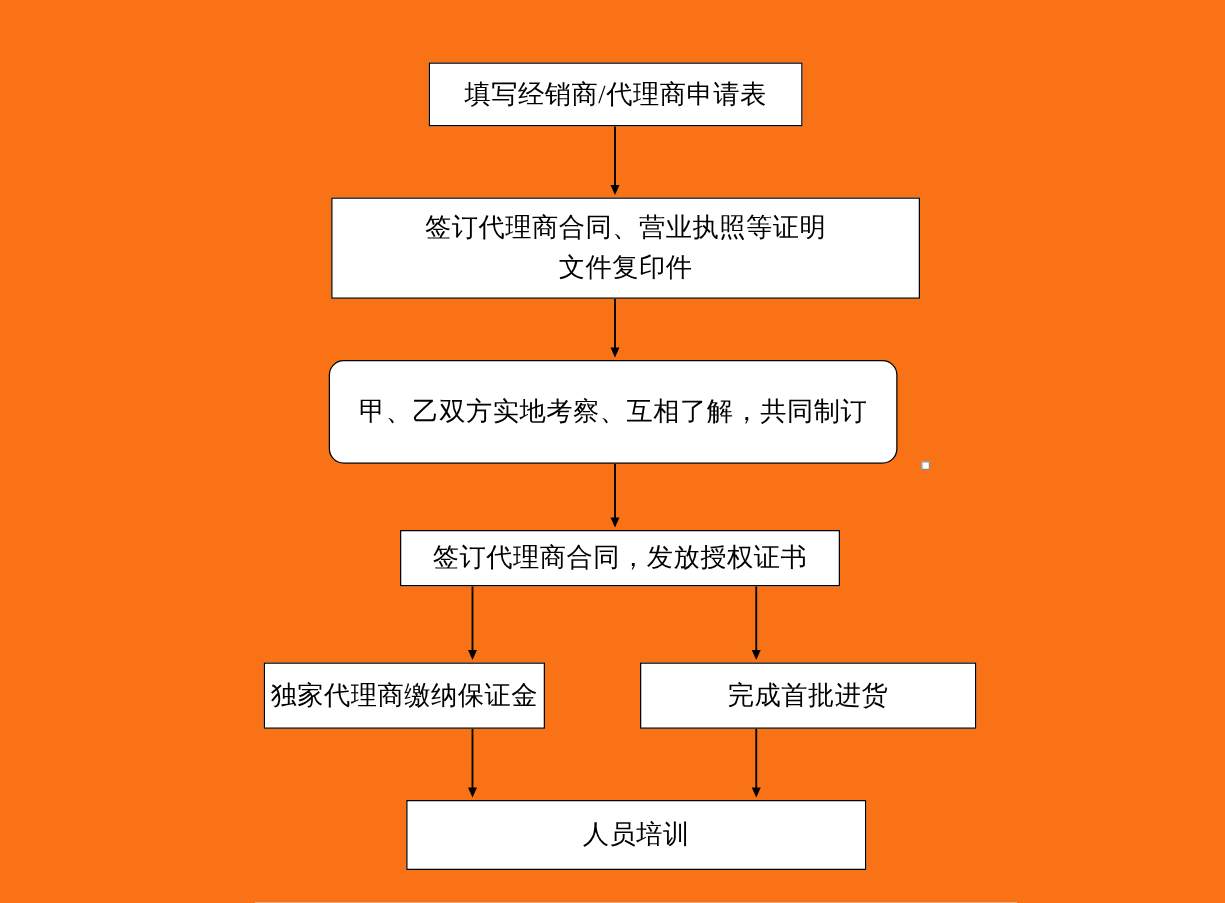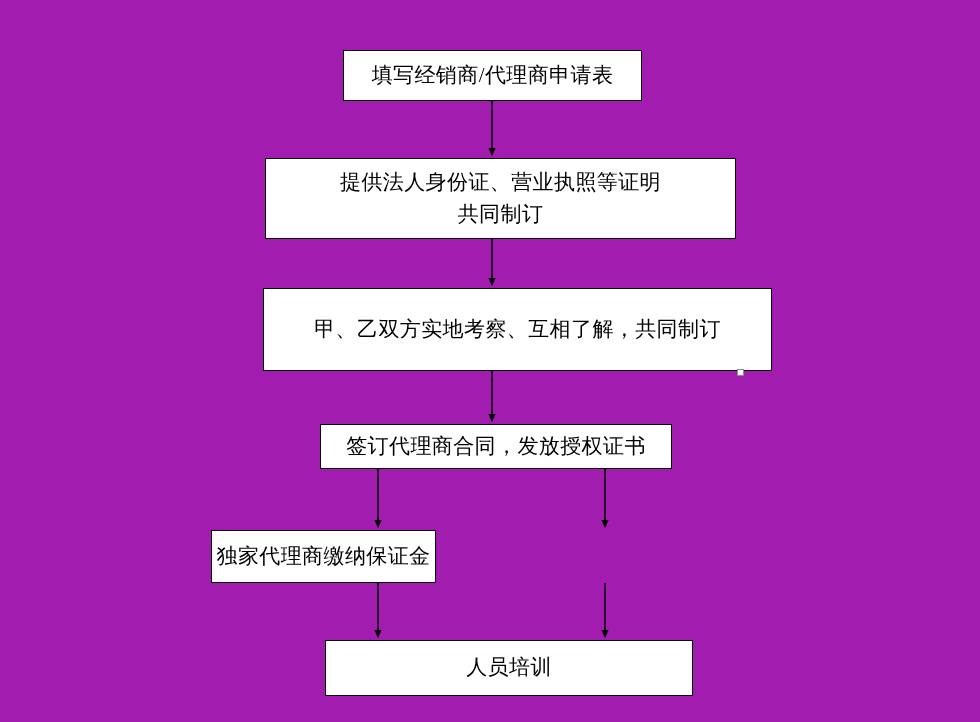--- a/index.html
+++ b/index.html
@@ -11,21 +11,21 @@
   body {
     width: 980px;
     height: 722px;
     font-family: "Liberation Serif", "DejaVu Serif", serif;
     overflow: hidden;
   }
   #flow-canvas {
     position: relative;
     width: 980px;
     height: 722px;
-    background: #a21caf;
+    background: #f97316;
   }
   #arrow-layer {
     position: absolute;
     left: 0;
     top: 0;
     width: 980px;
     height: 722px;
     pointer-events: none;
   }
   .node {
@@ -43,21 +43,21 @@
     line-height: 1.52;
     letter-spacing: 0.4px;
     text-align: center;
     white-space: nowrap;
   }
   .node .line2 {
     display: block;
   }
   .node-1 { left: 343px; top: 50px;  width: 299px; height: 51px; }
   .node-2 { left: 265px; top: 158px; width: 471px; height: 81px; }
-  .node-3 { left: 263px; top: 288px; width: 509px; height: 83px; }
+  .node-3 { left: 263px; top: 288px; width: 455px; height: 83px; border-radius: 12px; }
   .node-4 { left: 320px; top: 424px; width: 352px; height: 45px; }
   .node-5 { left: 211px; top: 530px; width: 225px; height: 53px; }
   .node-6 { left: 512px; top: 530px; width: 269px; height: 53px; }
   .node-7 { left: 325px; top: 640px; width: 368px; height: 56px; }
 
   .resize-handle {
     position: absolute;
     width: 7px;
     height: 7px;
     box-sizing: border-box;
@@ -105,36 +105,39 @@
     <g>
       <line x1="605" y1="583" x2="605" y2="634" stroke="#000000" stroke-width="1.5" marker-end="url(#ah)"></line>
     </g>
   </svg>
 
   <div class="node node-1">
     <span class="line1">填写经销商/代理商申请表</span>
   </div>
 
   <div class="node node-2">
-    <span class="line1">提供法人身份证、营业执照等证明</span>
-    <span class="line2">共同制订</span>
+    <span class="line1">签订代理商合同、营业执照等证明</span>
+    <span class="line2">文件复印件</span>
   </div>
 
   <div class="node node-3">
     <span class="line1">甲、乙双方实地考察、互相了解，共同制订</span>
   </div>
 
   <div class="resize-handle handle-br"></div>
 
   <div class="node node-4">
     <span class="line1">签订代理商合同，发放授权证书</span>
   </div>
 
   <div class="node node-5">
     <span class="line1">独家代理商缴纳保证金</span>
   </div>
 
+  <div class="node node-6">
+    <span class="line1">完成首批进货</span>
+  </div>
 
   <div class="node node-7">
     <span class="line1">人员培训</span>
   </div>
 
 </div>
 
 </body></html>

